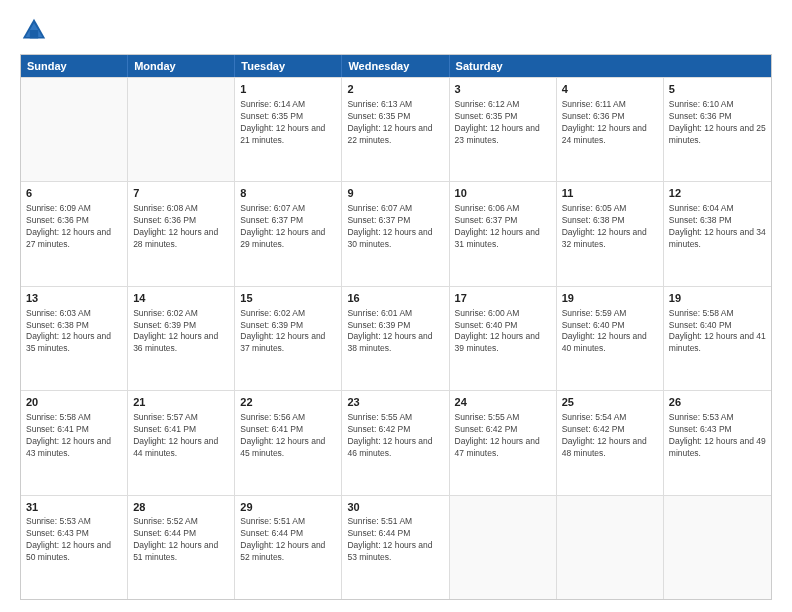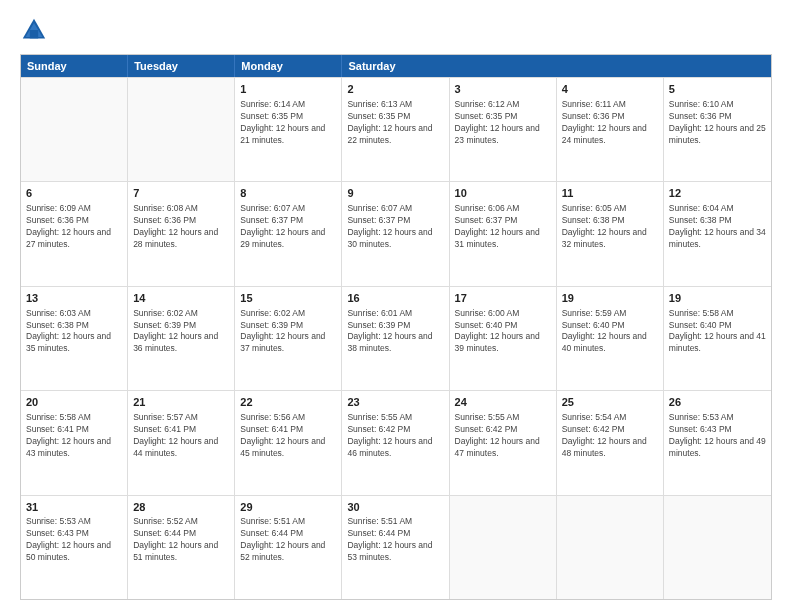--- a/index.html
+++ b/index.html
@@ -134,22 +134,23 @@
     </div>
     <div class="title-block">
       <div class="month-title"></div>
       <div class="location-title"></div>
     </div>
   </div>
 
   <div class="calendar">
     <div class="cal-header">
     <div class="cal-header-cell">Sunday</div>
+        <div class="cal-header-cell">Monday</div>
         <div class="cal-header-cell">Tuesday</div>
-        <div class="cal-header-cell">Monday</div>
+        <div class="cal-header-cell">Wednesday</div>
         <div class="cal-header-cell">Saturday</div>
       </div>
     <div class="cal-body">
     <div class="cal-row">
           <div class="cal-cell empty"></div>
           <div class="cal-cell empty"></div>
           <div class="cal-cell">
             <span class="day-num">1</span>
             <div class="cell-text">Sunrise: 6:14 AM<br>Sunset: 6:35 PM<br>Daylight: 12 hours and 21 minutes.</div>
           </div>

